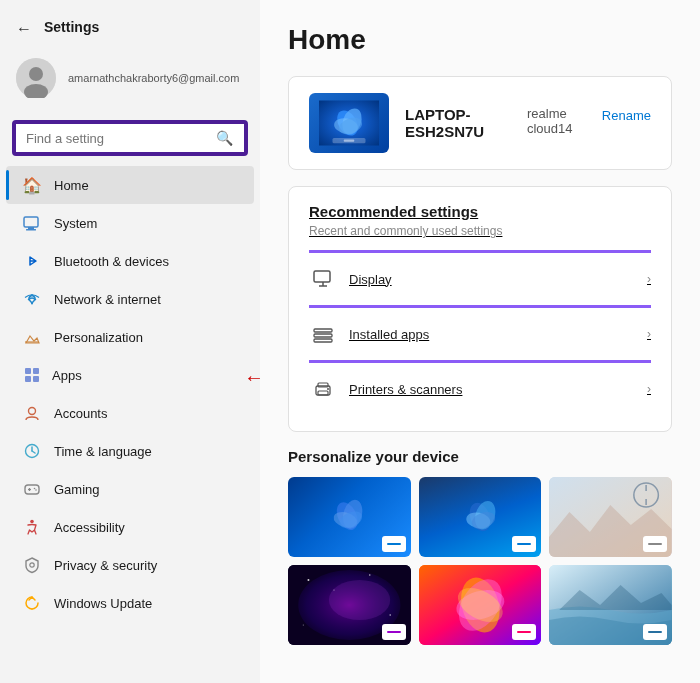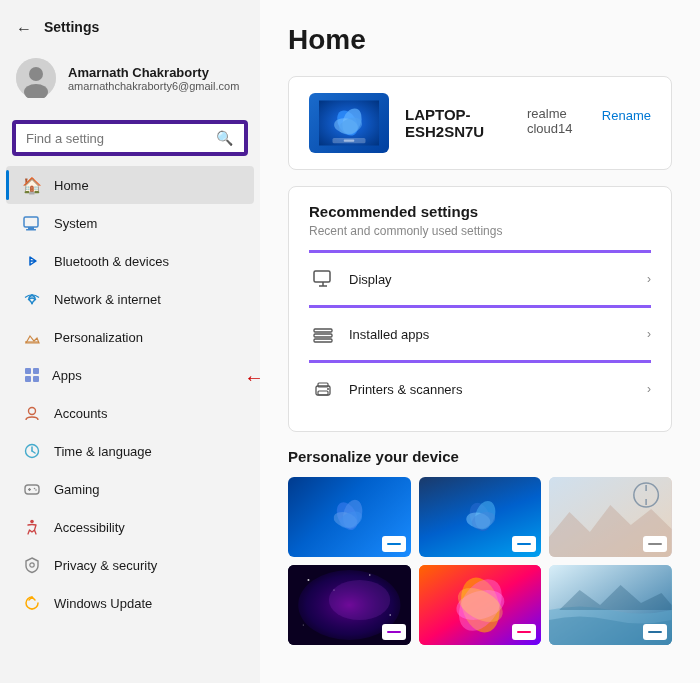--- a/index.html
+++ b/index.html
@@ -215,20 +215,21 @@
       margin-top: 2px;
     }
 
     
     .section-card {
       background: #fff;
       border: 1px solid #e0e0e0;
       border-radius: 8px;
       padding: 16px 20px;
       margin-bottom: 16px;
+      text-decoration: underline;
     }
 
     .section-title {
       font-size: 15px;
       font-weight: 600;
       color: #1a1a1a;
       margin-bottom: 4px;
     }
 
     .section-subtitle {
@@ -355,21 +356,20 @@
 
   <div class="user-section">
     <div class="avatar">
       <svg viewBox="0 0 40 40" width="40" height="40">
         <circle cx="20" cy="20" r="20" fill="#d0d0d0"></circle>
         <circle cx="20" cy="16" r="7" fill="#888"></circle>
         <ellipse cx="20" cy="34" rx="12" ry="8" fill="#888"></ellipse>
       </svg>
     </div>
     <div class="user-info">
-      <span class="user-name">Amarnath Chakraborty</span>
       <span class="user-email">amarnathchakraborty6@gmail.com</span>
     </div>
   </div>
 
   <div class="search-box">
     <input class="search-input" type="text" placeholder="Find a setting" style="">
     <span class="search-icon-svg">🔍</span>
   </div>
 
   <nav>

